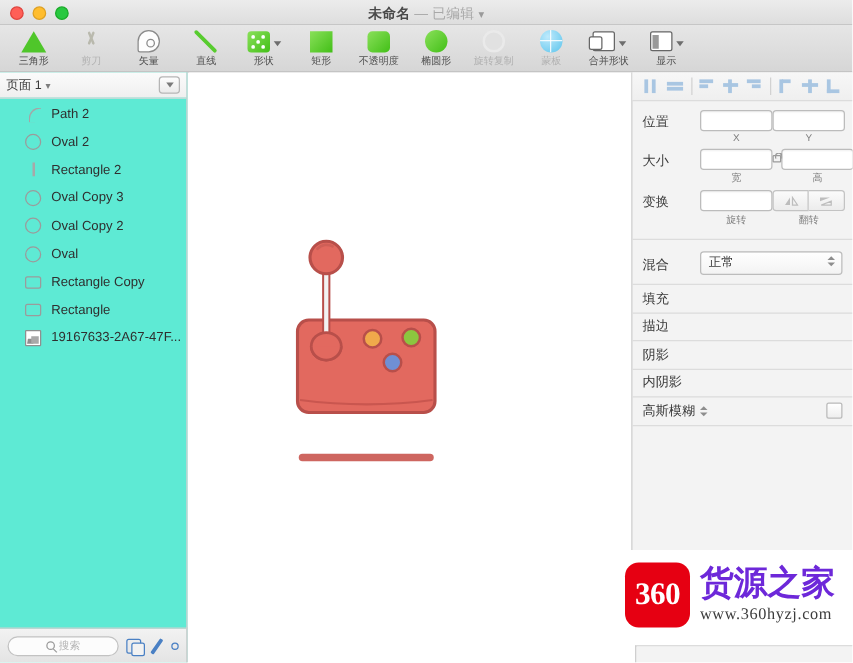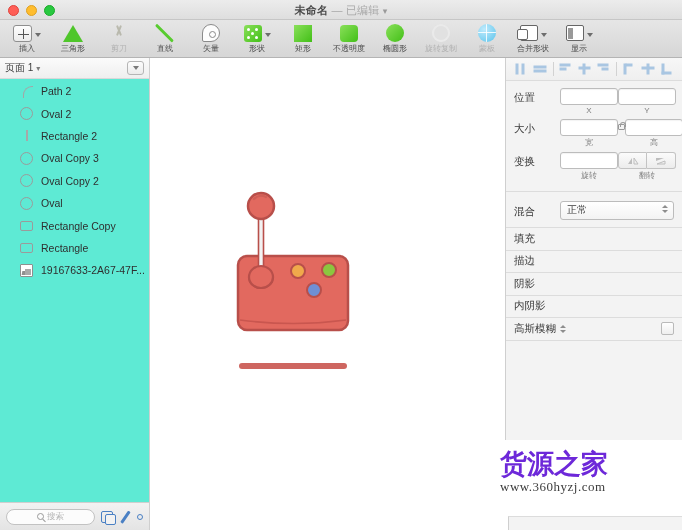--- a/index.html
+++ b/index.html
@@ -223,54 +223,47 @@
     <div class="title-text">
       <span>未命名</span>
       <span class="edited">—</span>
       <span class="edited">已编辑</span>
       <span class="title-chevron">▾</span>
     </div>
   </div>
 
   <div class="toolbar">
 
-    <div class="tbtn">
-      <div class="gfx">
-          <span class="ins-box"></span>
-          <span class="caret"></span>
-        </div>
-      <div class="lbl">插入</div>
-    </div>
 
     <div class="tbtn">
       <div class="gfx">
           <span class="tri"></span>
         </div>
       <div class="lbl">三角形</div>
     </div>
 
     <div class="tbtn dim">
       <div class="gfx">
           <span class="scis"></span>
         </div>
       <div class="lbl">剪刀</div>
     </div>
 
     <div class="tbtn">
       <div class="gfx">
+          <span class="pen"></span>
+        </div>
+      <div class="lbl">矢量</div>
+    </div>
+
+    <div class="tbtn">
+      <div class="gfx">
           <span class="line-ic"></span>
         </div>
       <div class="lbl">直线</div>
-    </div>
-
-    <div class="tbtn">
-      <div class="gfx">
-          <span class="pen"></span>
-        </div>
-      <div class="lbl">矢量</div>
     </div>
 
     <div class="tbtn">
       <div class="gfx">
           <span class="shapeicon">
         <i style="left:3px;top:3px"></i>
             <i style="left:11px;top:3px"></i>
             <i style="left:7px;top:7px"></i>
             <i style="left:3px;top:11px"></i>
             <i style="left:11px;top:11px"></i>
@@ -557,19 +550,22 @@
           <i class="up"></i>
           <i class="dn"></i>
         </span>
       <span class="blurcb"></span>
     </div>
   </div>
 
   <div class="wm-under"></div>
 
   <div class="watermark">
+    <div class="wm-logo">
+      <span>360</span>
+    </div>
     <div class="wm-right">
       <div class="wm-cn">货源之家</div>
       <div class="wm-url">www.360hyzj.com</div>
     </div>
   </div>
 
 </div>
 
 </body></html>

